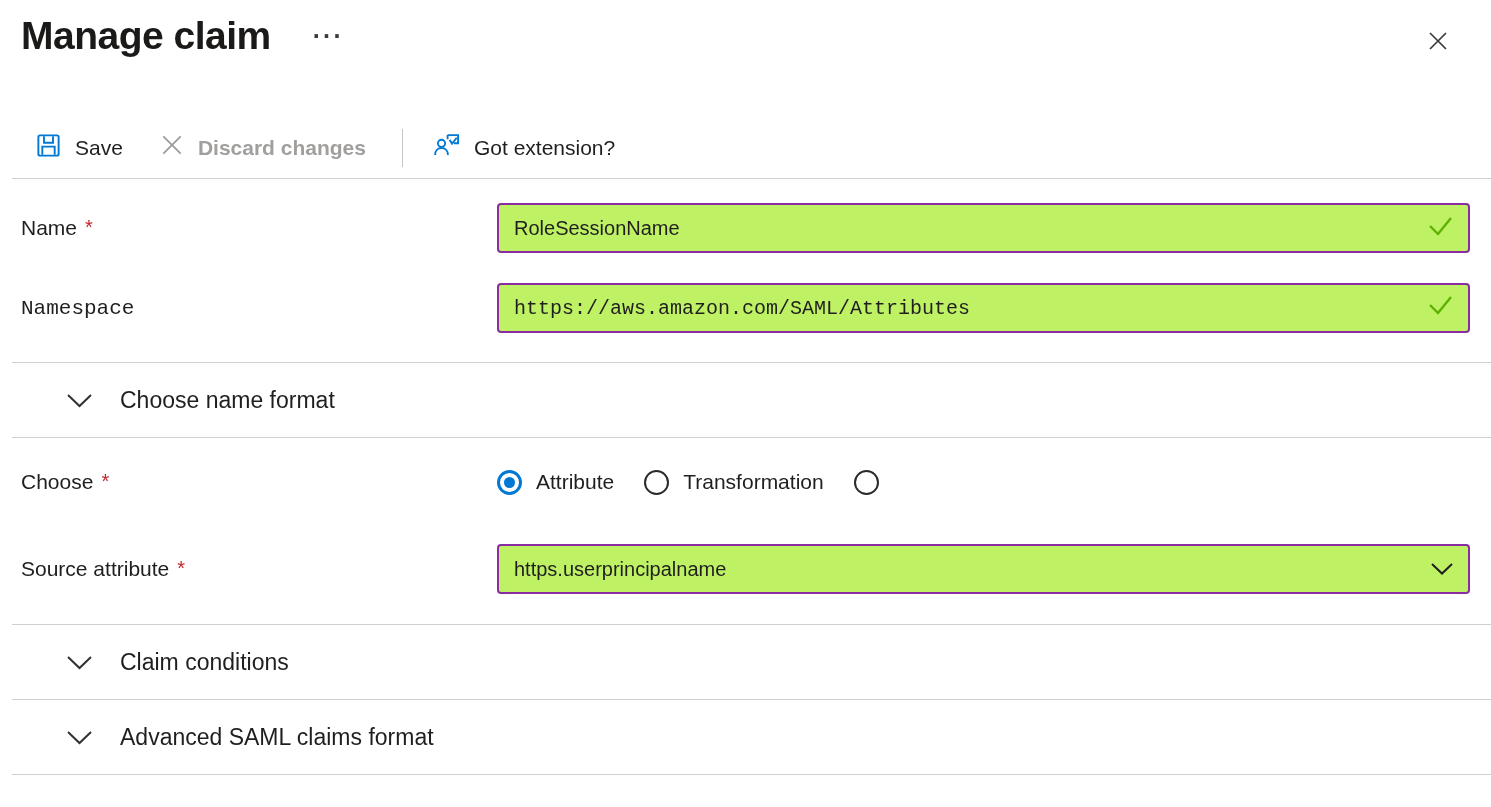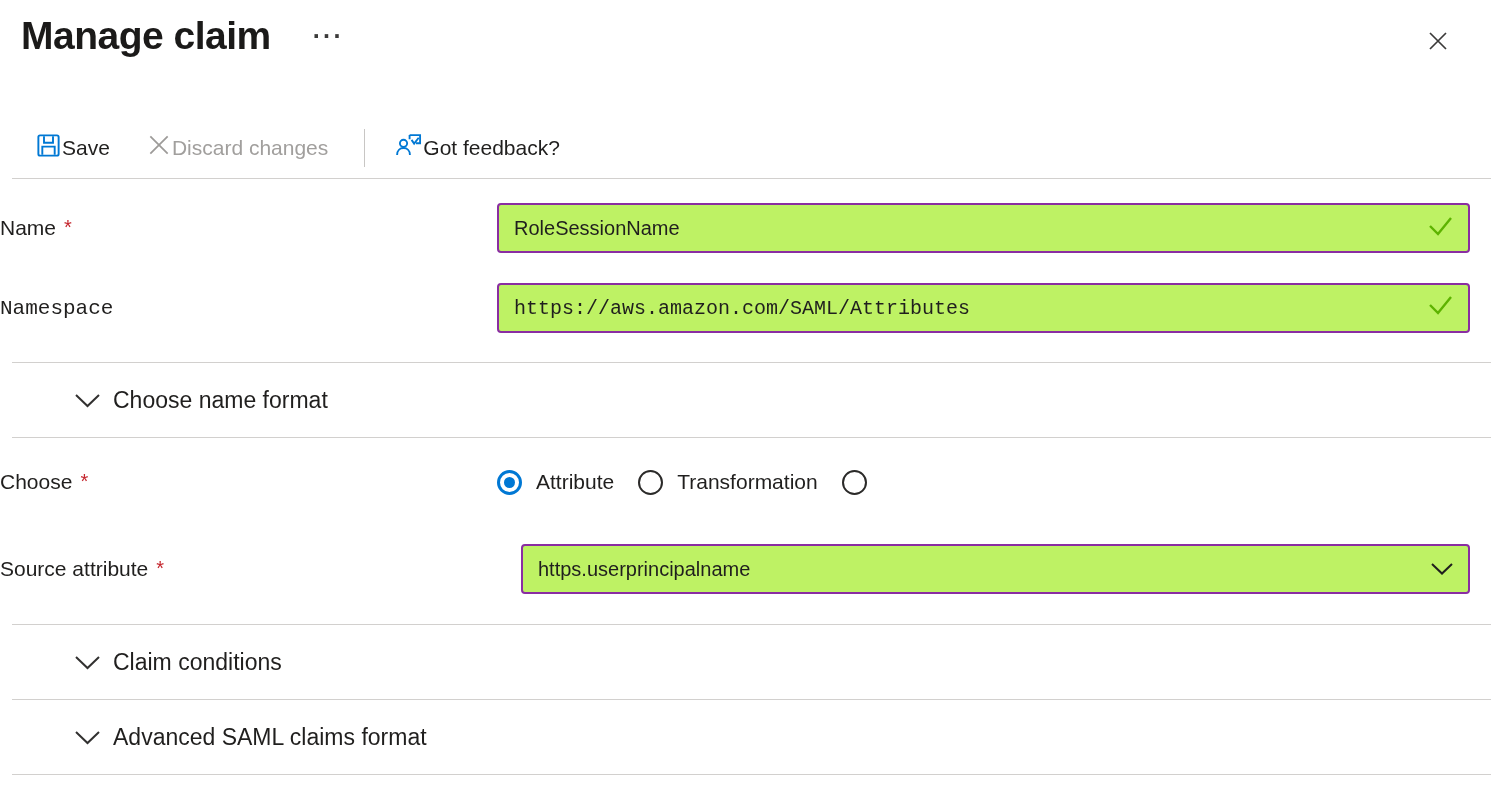--- a/index.html
+++ b/index.html
@@ -13,59 +13,59 @@
 
   
   .header{display:flex;align-items:flex-start;padding:10px 36px 0 21px;height:56px;box-sizing:border-box;}
   .title{margin:0;font-size:39px;font-weight:700;letter-spacing:-0.5px;color:#1b1a19;line-height:52px;}
   .more-btn{background:none;border:none;cursor:pointer;color:#3b3a39;font-size:25px;font-weight:700;
     letter-spacing:2px;margin-left:38px;margin-top:10px;padding:2px 4px;}
   .close-btn{background:none;border:none;cursor:pointer;margin-left:auto;margin-top:14px;padding:2px;}
 
   
   .toolbar{display:flex;align-items:center;height:41px;margin:71px 0 0 35px;}
-  .tb-btn{display:flex;align-items:center;background:none;border:none;cursor:pointer;
+  .tb-btn{display:flex;align-items:center;gap:13px;background:none;border:none;cursor:pointer;
     font-family:inherit;font-size:21px;color:#201f1e;padding:0;}
-  .tb-btn + .tb-btn{margin-left:36px;}
+  .tb-btn + .tb-btn{margin-left:36px;font-weight:bold;}
   .tb-btn.disabled{color:#a19f9d;cursor:default;}
   .vsep{width:1px;height:38px;background:#c8c6c4;margin:0 30px 0 36px;}
 
   .divider{height:1px;background:#d2d0ce;margin-left:12px;}
   .divider.after-toolbar{margin-top:10px;}
 
   
   .row{display:flex;align-items:center;}
   .row.name-row{margin-top:24px;}
   .row.namespace-row{margin-top:30px;font-family:Liberation Mono, monospace;}
   .row.source-row{margin-top:19px;height:50px;}
-  .row.source-attr-row{margin-top:37px;gap:24px;}
+  .row.source-attr-row{margin-top:37px;}
   .divider.d1{margin-top:29px;}
   .divider.d2{margin-top:30px;}
-  .label-col{width:497px;box-sizing:border-box;font-size:21px;color:#201f1e;
+  .label-col{width:497px;box-sizing:border-box;padding-left:21px;font-size:21px;color:#201f1e;
     display:flex;align-items:flex-start;}
   .req{color:#c5262e;font-size:20px;margin-left:8px;line-height:18px;padding-top:2px;}
   .field-col{flex:1;margin-right:21px;}
 
   .input-box{height:50px;box-sizing:border-box;border:2px solid #8a2da2;border-radius:4px;
     display:flex;align-items:center;justify-content:space-between;padding:0 14px 0 15px;
     font-size:20px;color:#201f1e;background:#bef264;cursor:text;}
   .input-box .value{white-space:nowrap;}
   .dropdown{cursor:pointer;}
 
   
-  .radios{display:flex;align-items:center;gap:24px;}
+  .radios{display:flex;align-items:center;gap:30px;}
   .radio{display:flex;align-items:center;gap:14px;font-size:21px;cursor:pointer;}
   .rb{width:25px;height:25px;border-radius:50%;border:2px solid #2b2a29;box-sizing:border-box;
     position:relative;flex:none;background:#fff;}
   .rb.selected{border-color:#0078d4;border-width:3px;}
   .rb.selected::after{content:"";position:absolute;left:4px;top:4px;right:4px;bottom:4px;
     border-radius:50%;background:#0078d4;}
 
   
-  .expander{height:74px;display:flex;align-items:center;padding-left:42px;gap:12px;cursor:pointer;margin-left:32px;}
+  .expander{height:74px;display:flex;align-items:center;padding-left:66px;gap:27px;cursor:pointer;}
   .exp-label{font-size:23px;color:#201f1e;}
   .chev{display:flex;align-items:center;}
 </style>
 </head>
 <body>
 
 <div class="page">
 
   <div class="header">
     <h1 class="title">Manage claim</h1>
@@ -104,21 +104,21 @@
 
     <button class="tb-btn">
       <span>
         <svg width="28" height="28" viewBox="0 0 24 24" fill="none" stroke="#0078d4" stroke-width="1.6">
           <path d="M12.5 3.5 H21.5 V10.5 H18 M12.5 3.5 V7 M12.5 3.5 H21.5"></path>
           <path d="M14.2 7.6 L16.4 10.8 L20.3 5.8"></path>
           <circle cx="7.3" cy="10.6" r="3.1"></circle>
           <path d="M1.8 20.5 C1.8 16.8 4.2 14.6 7.3 14.6 C10.4 14.6 12.8 16.8 12.8 20.5"></path>
         </svg>
       </span>
-      <span>Got feedback?</span>
+      <span>Got extension?</span>
     </button>
   </div>
 
   <div class="divider after-toolbar"></div>
 
   <div class="row name-row">
     <div class="label-col">
       <span>Name</span>
       <span class="req">*</span>
     </div>

